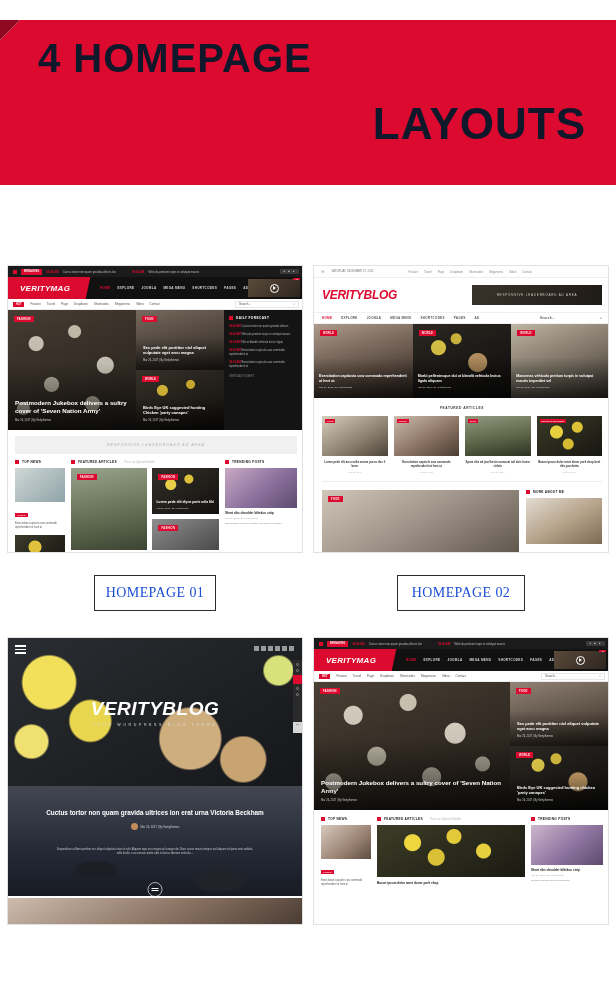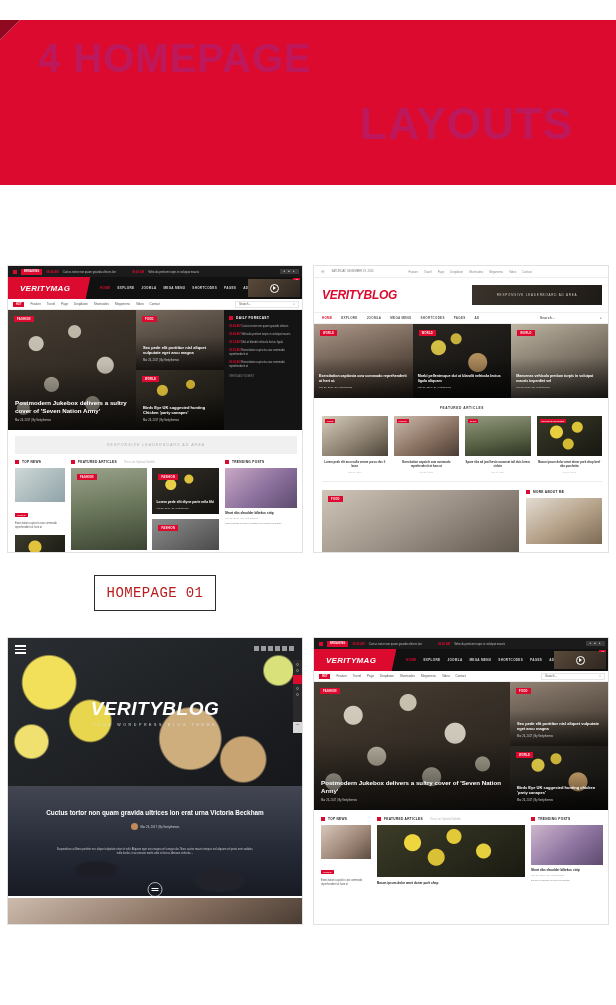--- a/index.html
+++ b/index.html
@@ -21,29 +21,29 @@
   }
   .banner {
     position: absolute; left: 0; top: 20px;
     width: 616px; height: 165px;
     background: #dc0a2e;
     clip-path: polygon(20px 0, 100% 0, 100% 100%, 0 100%, 0 20px);
     z-index: 2;
   }
   .banner-line {
     position: absolute;
-    color: #be185d;
+    color: #0f172a;
     font-weight: bold;
     letter-spacing: 1px;
     font-size: 40px;
     line-height: 1;
     white-space: nowrap;
   }
   .banner-line.l1 { left: 38px; top: 38px; }
-  .banner-line.l2 { right: 43px; top: 102px; font-size: 44px; }
+  .banner-line.l2 { right: 30px; top: 102px; font-size: 44px; }
 
   
   .grid {
     position: absolute; left: 0; top: 195px;
     width: 616px; height: 810px;
   }
   .cell { position: absolute; width: 296px; }
   .cell.c1 { left: 7px;   top: 70px; }
   .cell.c2 { left: 313px; top: 70px; }
   .cell.c3 { left: 7px;   top: 442px; }
@@ -55,22 +55,22 @@
     background: #ffffff;
     border: 1px solid #e2e2e2;
     overflow: hidden;
   }
   .thumb-inner { position: absolute; inset: 0; overflow: hidden; }
 
   .cap {
     margin: 22px auto 0 auto;
     width: 122px; height: 36px;
     border: 1px solid #2c2c2c;
-    color: #b91c1c;
-    font-family: Liberation Mono, monospace;
+    color: #1d4ed8;
+    font-family: Liberation Serif, serif;
     font-size: 14px;
     letter-spacing: .4px;
     display: flex; align-items: center; justify-content: center;
     background: #fff;
   }
   .cap.wide { width: 128px; }
 
   
   .mini { position: absolute; left: 0; top: 0; width: 296px; }
   .bn {
@@ -605,20 +605,21 @@
             </div>
             <div class="lside">
               <div class="sechead">MORE ABOUT ME</div>
               <div class="lsimg" style="background:linear-gradient(150deg,#e3dcd2,#b39f86 55%,#7d6a55);"></div>
             </div>
           </div>
 
         </div>
       </div>
     </div>
+    <div class="cap wide">HOMEPAGE 02</div>
   </div>
 
   <div class="cell c3">
     <div class="thumb hp3">
       <div class="thumb-inner">
 
         <div class="hp3hero">
           <div class="img-fill" style="background:
                  radial-gradient(circle at 14% 30%, #f2e05a 0 26px, transparent 28px),
                  radial-gradient(circle at 28% 56%, #e8d64e 0 20px, transparent 22px),

